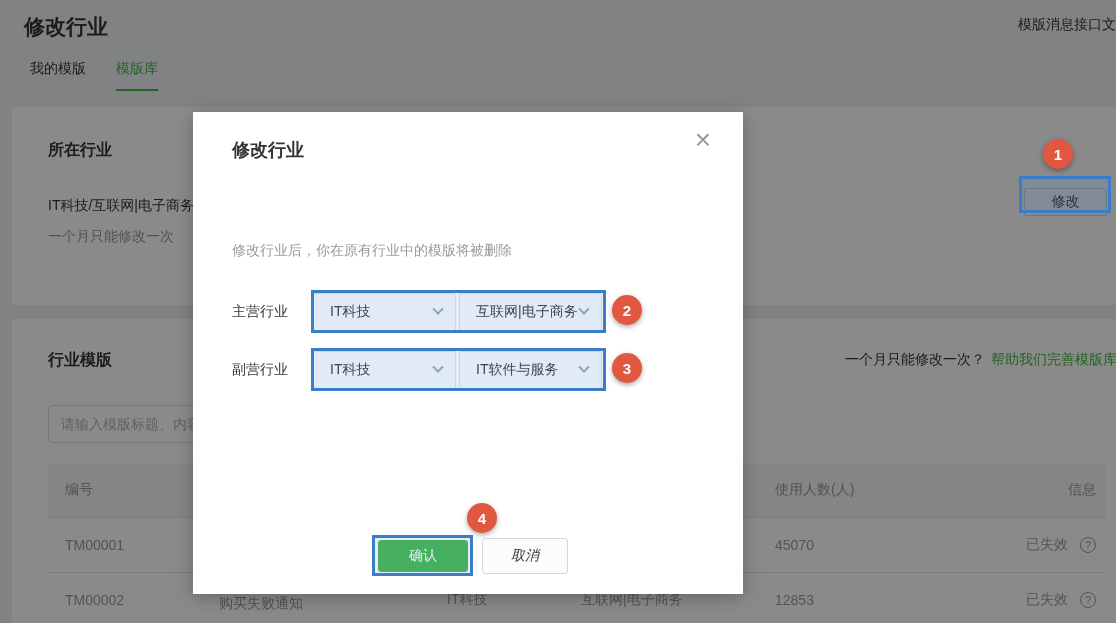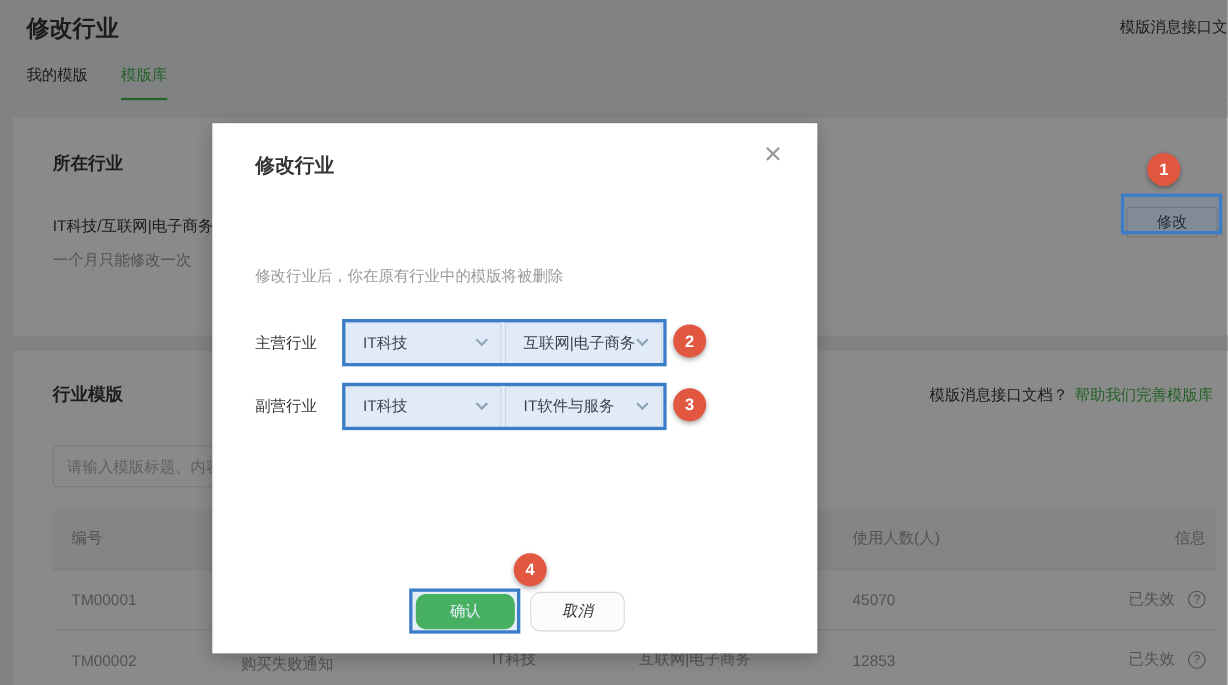--- a/index.html
+++ b/index.html
@@ -7,21 +7,21 @@
   body {
     font-family:"Liberation Sans","DejaVu Sans",sans-serif;
     background:#eef0f3; color:#353535; overflow:hidden; position:relative;
   }
   .page { position:absolute; inset:0; overflow:hidden; }
 
   
   .header { padding:12px 0 0 24px; position:relative; }
   .page-title { font-size:21px; font-weight:600; color:#353535; line-height:30px; }
   .doc-link { position:absolute; top:16px; right:-14px; font-size:14px; color:#353535; white-space:nowrap; }
-  .tabs { margin-top:18px; padding-left:24px; border-bottom:1px solid #e7e7eb; display:flex; gap:30px; }
+  .tabs { margin-top:18px; padding-left:30px; border-bottom:1px solid #e7e7eb; display:flex; gap:30px; }
   .tab { font-size:14px; color:#353535; padding-bottom:11px; cursor:pointer; }
   .tab.active { color:#44b549; border-bottom:2px solid #44b549; margin-bottom:-1px; }
 
   
   .card { background:#fff; margin-left:12px; margin-right:-40px; position:relative; }
   .card1 { margin-top:16px; min-height:198px; padding:32px 36px 40px; }
   .card1 h2, .card2 h2 { font-size:16px; font-weight:600; color:#353535; line-height:22px; }
   .industry-line { margin-top:36px; font-size:14px; color:#353535; }
   .industry-note { margin-top:13px; font-size:14px; color:#9a9a9a; }
   .modify-btn { position:absolute; left:1012px; top:81px; width:83px; height:28px;
@@ -58,21 +58,21 @@
   .m-warning { position:absolute; left:39px; top:130px; font-size:14px; color:#9a9a9a; }
   .m-row { position:absolute; left:39px; height:40px; display:flex; align-items:center; }
   .m-row1 { top:180px; } .m-row2 { top:238px; }
   .m-label { width:81px; font-size:14px; color:#353535; }
   .sel-group { display:flex; gap:3px; }
   .sel { width:143px; height:38px; background:#fbfcfd; border:1px solid #dfe3e8; border-radius:2px;
     display:flex; align-items:center; justify-content:space-between; padding:0 13px 0 16px;
     font-size:14px; color:#353535; cursor:pointer; }
   .chev { width:8px; height:8px; border-right:2px solid #9aa7b0; border-bottom:2px solid #9aa7b0;
     transform:rotate(45deg) translate(-2px,-2px); }
-  .m-btn { position:absolute; font-size:14px; font-family:inherit; cursor:pointer; border-radius:9px; }
+  .m-btn { position:absolute; font-size:14px; font-family:inherit; cursor:pointer; border-radius:3px; }
   .btn-confirm { left:185px; top:428px; width:90px; height:32px; background:#44b549;
     color:#fff; border:1px solid #44b549; }
   .btn-cancel { left:289px; top:426px; width:86px; height:36px; background:#fcfcfc;
     color:#353535; border:1px solid #d8d8d8;font-style:italic; }
 
   
   .ann { position:absolute; z-index:30; pointer-events:none; }
   .hl { border:3px solid #3b7dc8; background:rgba(90,150,215,0.16); }
   .hl1 { left:1019px; top:176px; width:92px; height:37px; }
   .hl2 { left:311px; top:290px; width:295px; height:43px; }
@@ -101,21 +101,21 @@
   <div class="card card1">
     <h2>所在行业</h2>
     <div class="industry-line">IT科技/互联网|电子商务，</div>
     <div class="industry-note">一个月只能修改一次</div>
     <button class="modify-btn">修改</button>
   </div>
 
   <div class="card card2">
     <h2>行业模版</h2>
     <div class="help-line">
-      <span class="help-text">模版消息接口文档？</span>
+      <span class="help-text">一个月只能修改一次？</span>
       <a class="help-link">帮助我们完善模版库</a>
     </div>
     <input class="search-input" placeholder="请输入模版标题、内容" style="">
 
     <div class="table">
       <div class="thead">
         <div class="c c1">编号</div>
         <div class="c c2"></div>
         <div class="c c3"></div>
         <div class="c c4"></div>

